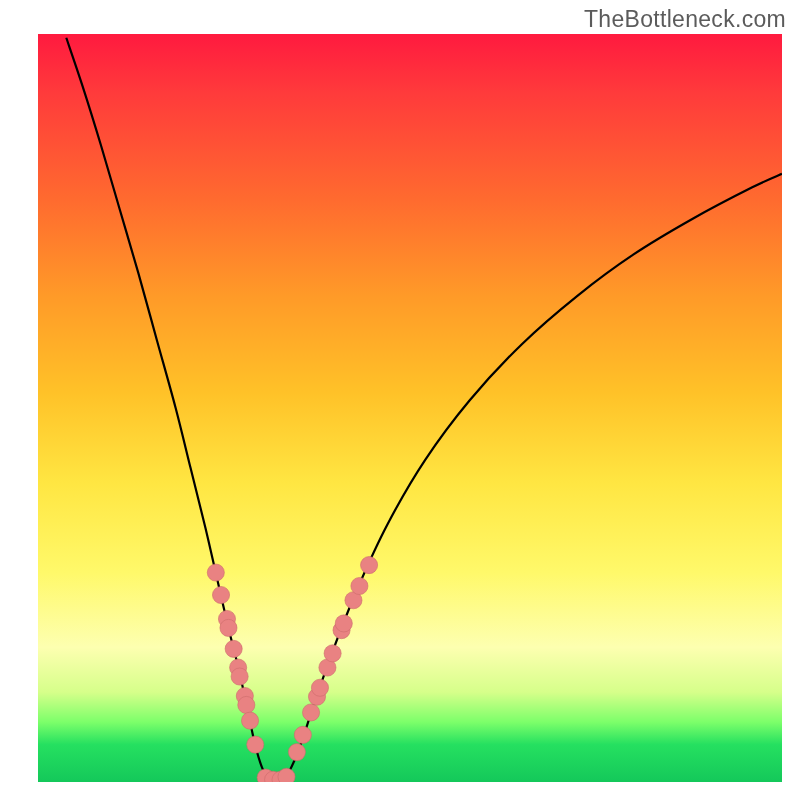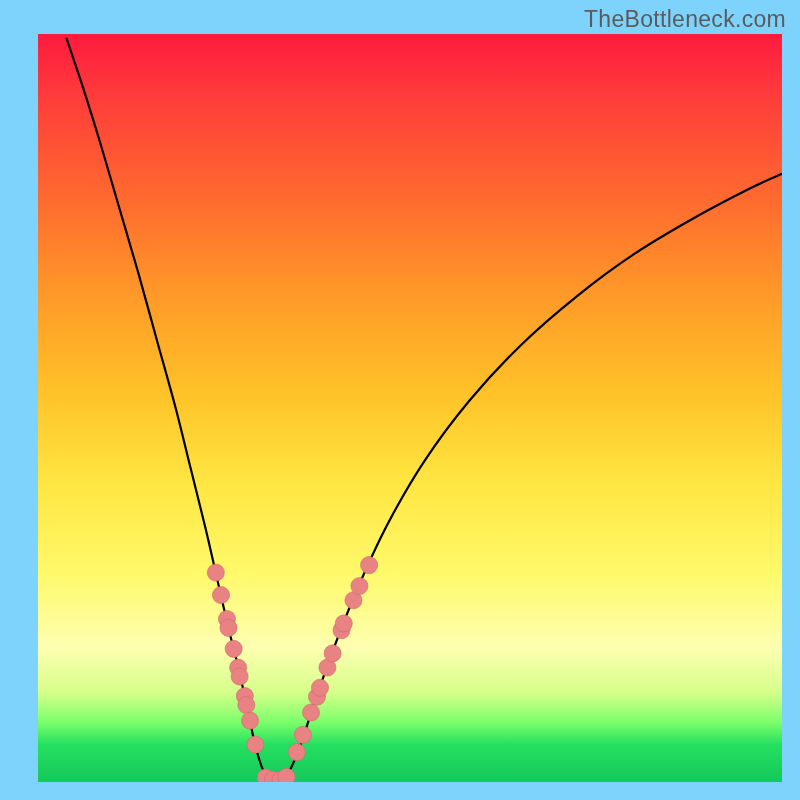--- a/index.html
+++ b/index.html
@@ -8,21 +8,21 @@
     width: 800px;
     height: 800px;
     overflow: hidden;
     background: #000;
     font-family: Arial, Helvetica, sans-serif;
   }
   .stage {
     position: relative;
     width: 800px;
     height: 800px;
-    background: #7dd3fc;
+    background: #ffffff;
   }
   .panel {
     position: absolute;
     background: linear-gradient(to bottom,
       #ff1a3f 0%,
       #ff3b3b 8%,
       #ff6a2f 22%,
       #ff9a28 35%,
       #ffc228 48%,
       #ffe642 60%,

